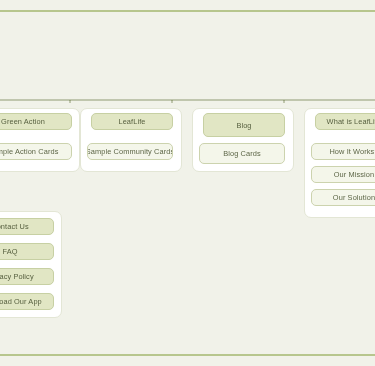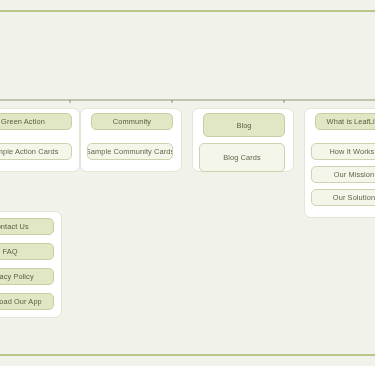--- a/index.html
+++ b/index.html
@@ -64,25 +64,25 @@
       <path d="M 315 121.5 H 311 Q 307 121.5 307 125.5 V 193.5 Q 307 197.5 311 197.5 H 311" fill="none" stroke="#8f9a73" stroke-width="1"></path>
       <path d="M 307 151.5 H 311" fill="none" stroke="#8f9a73" stroke-width="1"></path>
       <path d="M 307 174.5 H 311" fill="none" stroke="#8f9a73" stroke-width="1"></path>
     </svg>
 
   <div id="cards">
       <div class="card" style="left: -30px; top: 108px; width: 110px; height: 64px;"></div>
       <div class="node hl" style="left: -26px; top: 113px; width: 98px; height: 17px;">Green Action</div>
       <div class="node" style="left: -26px; top: 143px; width: 98px; height: 17px;">Sample Action Cards</div>
       <div class="card" style="left: 80px; top: 108px; width: 102px; height: 64px;"></div>
-      <div class="node hl" style="left: 91px; top: 113px; width: 82px; height: 17px;">Community</div>
+      <div class="node hl" style="left: 91px; top: 113px; width: 82px; height: 17px;">LeafLife</div>
       <div class="node" style="left: 87px; top: 143px; width: 86px; height: 17px;">Sample Community Cards</div>
       <div class="card" style="left: 192px; top: 108px; width: 102px; height: 64px;"></div>
       <div class="node hl" style="left: 203px; top: 113px; width: 82px; height: 24px;">Blog</div>
-      <div class="node" style="left: 199px; top: 143px; width: 86px; height: 29px;">Blog Cards</div>
+      <div class="node" style="left: 199px; top: 143px; width: 86px; height: 21px;">Blog Cards</div>
       <div class="card" style="left: 304px; top: 108px; width: 102px; height: 110px;"></div>
       <div class="node hl" style="left: 315px; top: 113px; width: 82px; height: 17px;">What is LeafLife?</div>
       <div class="node" style="left: 311px; top: 143px; width: 86px; height: 17px;">How It Works?</div>
       <div class="node" style="left: 311px; top: 166px; width: 86px; height: 17px;">Our Mission</div>
       <div class="node" style="left: 311px; top: 189px; width: 86px; height: 17px;">Our Solution</div>
       <div class="card" style="left: -38px; top: 211px; width: 100px; height: 107px;"></div>
       <div class="node hl" style="left: -34px; top: 218px; width: 88px; height: 17px;">Contact Us</div>
       <div class="node hl" style="left: -34px; top: 243px; width: 88px; height: 17px;">FAQ</div>
       <div class="node hl" style="left: -34px; top: 268px; width: 88px; height: 17px;">Privacy Policy</div>
       <div class="node hl" style="left: -34px; top: 293px; width: 88px; height: 17px;">Download Our App</div>

